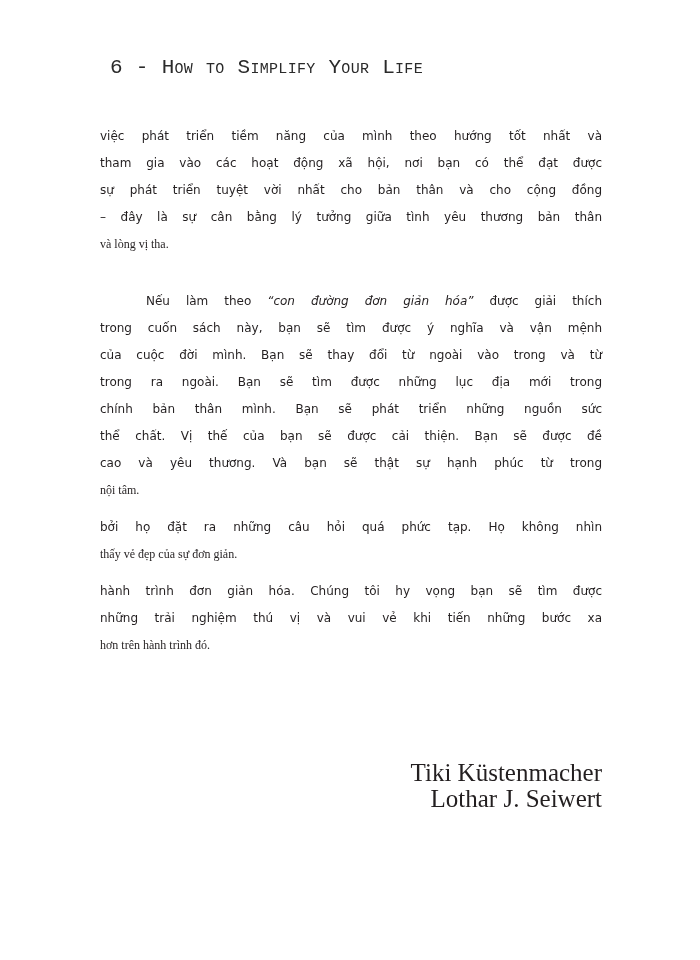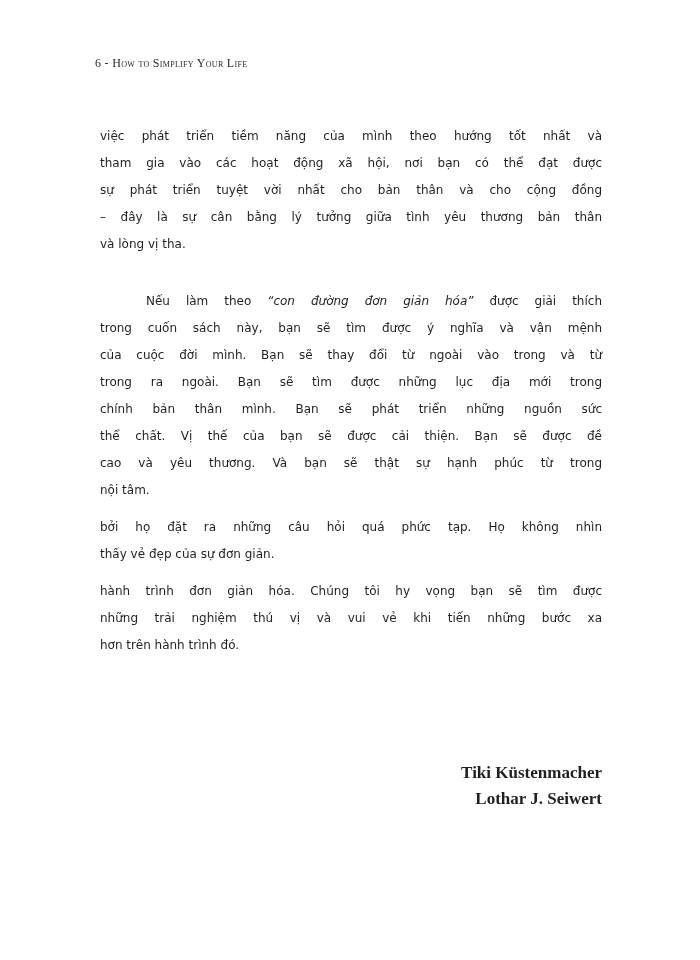--- a/index.html
+++ b/index.html
@@ -1,43 +1,43 @@
 <!DOCTYPE html>
 <html><head>
   <meta charset="utf-8">
   <style>
     html, body { margin: 0; padding: 0; }
     body {
       width: 700px; height: 960px; background: #ffffff; position: relative; overflow: hidden;
       color: #231f20;
     }
     .running-head {
-      position: absolute; left: 95px; top: 56px;
-      font-family: Liberation Serif, serif;
-      font-size: 12px; letter-spacing: 0.3px; color: #2a2a2a;
+      position: absolute; left: 110px; top: 56px;
+      font-family: Liberation Mono, monospace;
+      font-size: 21px; letter-spacing: 0.3px; color: #2a2a2a;
       font-variant: small-caps;
     }
     .body-text {
       position: absolute; left: 100px; top: 123px; width: 502px;
       font-family: "DejaVu Sans", "Liberation Sans", sans-serif;
       font-size: 12px; line-height: 27px; color: #231f20;
     }
     .para { margin: 0 0 10px 0; }
     .line {
       display: block; text-align: justify; text-align-last: justify;
       white-space: nowrap; height: 27px;
     }
-    .line.last { text-align-last: left; }
+    .line.last { text-align-last: left; font-family: Liberation Serif, serif; }
     .indent { padding-left: 46px; margin-top: 30px; }
     .indent2 { padding-left: 52px; }
     .it { font-style: italic; }
     .signature {
       position: absolute; right: 98px; top: 760px; text-align: right;
       font-family: "Liberation Serif", "DejaVu Serif", serif;
-      font-weight: bold; font-size: 17px; line-height: 26px; color: #231f20;
+      font-weight: normal; font-size: 25px; line-height: 26px; color: #231f20;
     }
   </style>
 </head>
 <body>
 
 <div class="running-head">
   <span>6</span><span> - </span><span>How to Simplify Your Life</span>
 </div>
 
 <div class="body-text">

